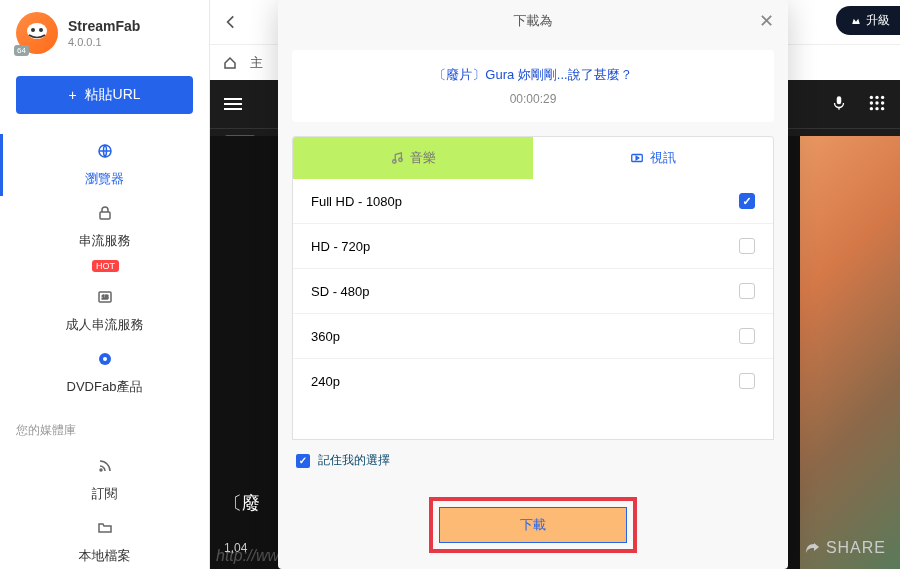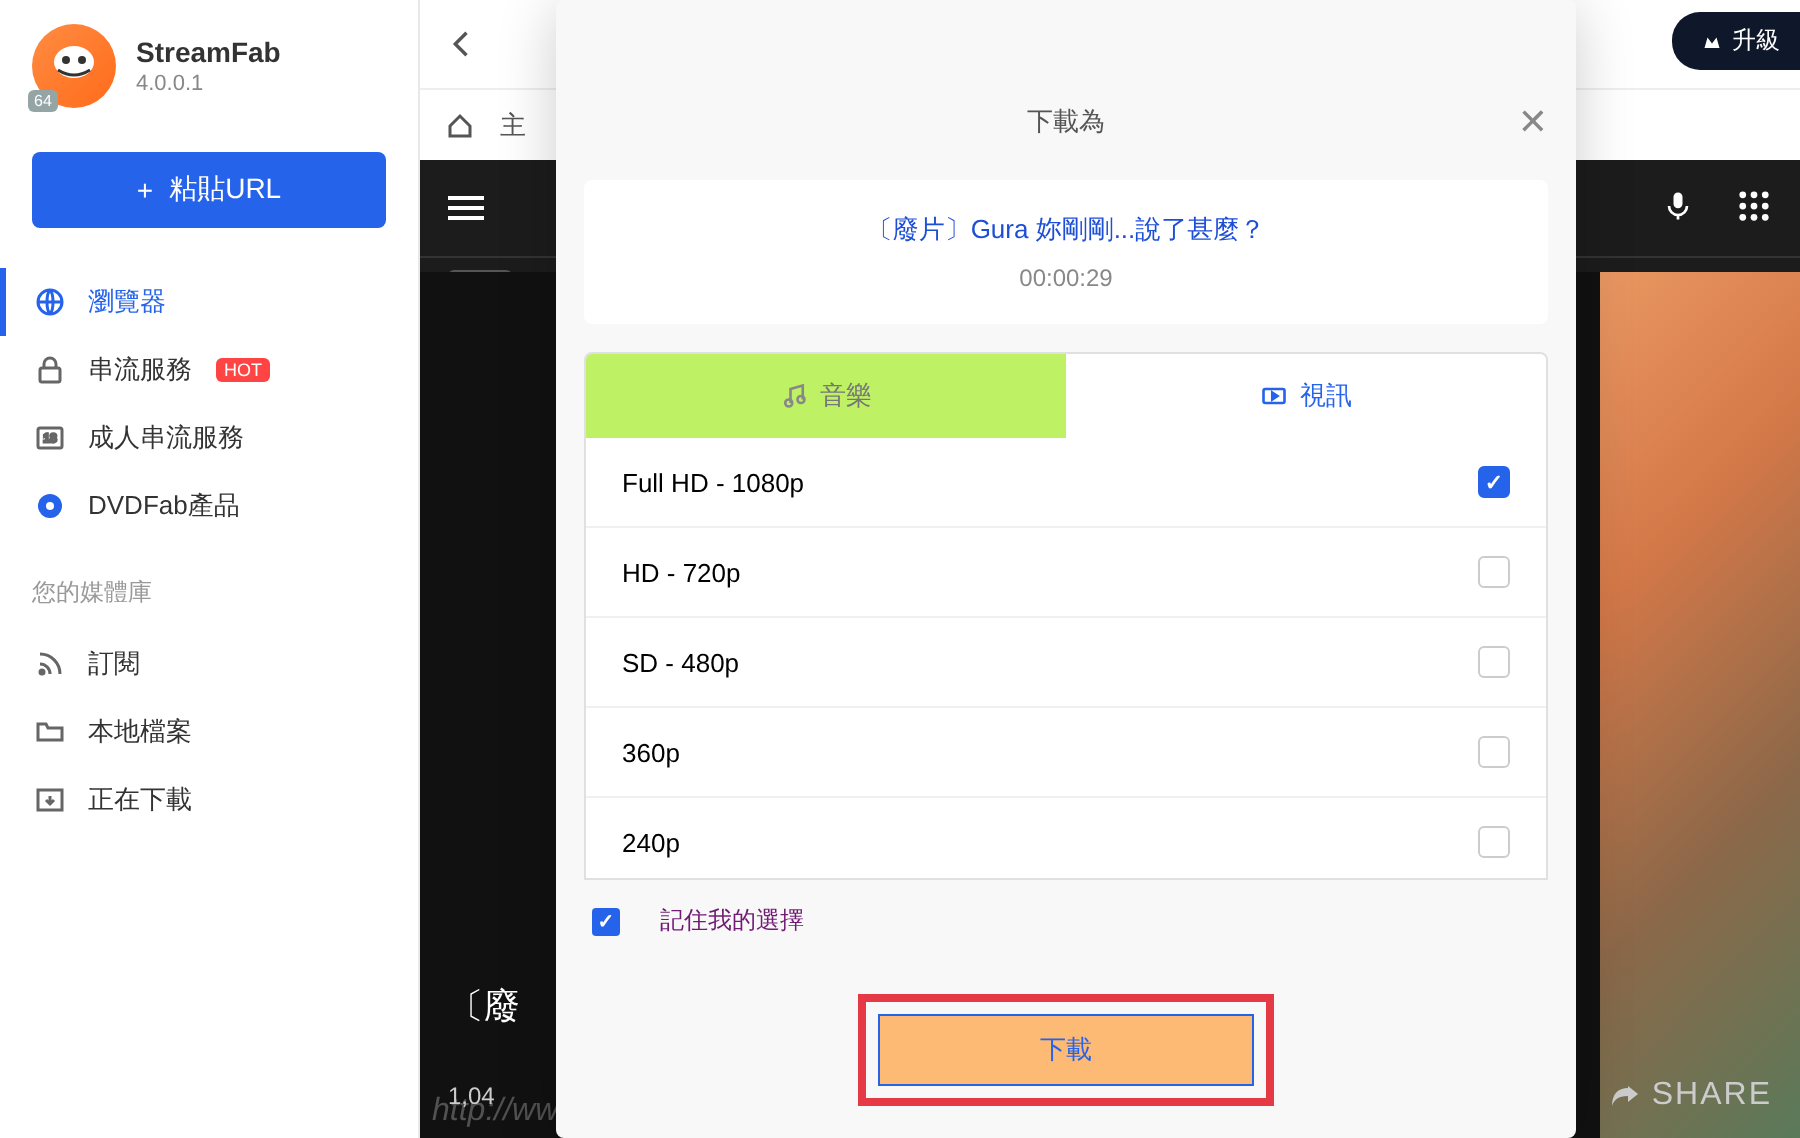--- a/index.html
+++ b/index.html
@@ -9,21 +9,21 @@
     .app-header { display: flex; align-items: center; padding: 0 16px 16px; gap: 10px; }
     .app-logo { width: 42px; height: 42px; border-radius: 50%; background: linear-gradient(135deg, #ff8c42 0%, #ff6b1a 100%); position: relative; display: flex; align-items: center; justify-content: center; overflow: visible; }
     .app-logo::after { content: "64"; position: absolute; bottom: -2px; left: -2px; background: #95a5a6; color: #fff; font-size: 8px; padding: 1px 3px; border-radius: 3px; }
     .app-logo svg { width: 32px; height: 32px; }
     .app-title { font-weight: 600; font-size: 14px; color: #333; }
     .app-version { font-size: 11px; color: #888; margin-top: 2px; }
     
     .paste-btn { margin: 6px 16px 16px; background: #2563eb; color: #fff; border: none; border-radius: 4px; padding: 10px; display: flex; align-items: center; justify-content: center; gap: 8px; font-size: 14px; cursor: pointer; width: calc(100% - 32px); }
     
     .nav-section { padding: 4px 0; }
-    .nav-item { display: flex; align-items: center; padding: 8px 16px; gap: 10px; color: #333; cursor: pointer; position: relative; }
+    .nav-item { display: flex; align-items: center; padding: 8px 16px; gap: 10px; color: #333; cursor: pointer; position: relative; flex-direction: column; }
     .nav-item.active { color: #2563eb; }
     .nav-item.active::before { content: ""; position: absolute; left: 0; top: 0; bottom: 0; width: 3px; background: #2563eb; }
     .nav-icon { width: 18px; height: 18px; display: flex; align-items: center; justify-content: center; flex-shrink: 0; }
     .nav-icon svg { width: 16px; height: 16px; }
     .hot-badge { background: #ff4444; color: #fff; font-size: 9px; padding: 1px 4px; border-radius: 3px; margin-left: 2px; }
     
     .section-label { padding: 14px 16px 6px; font-size: 12px; color: #999; }
     
     .main-area { position: absolute; left: 210px; top: 0; right: 0; height: 100%; background: #0a0a0a; }
     
@@ -44,38 +44,38 @@
     .video-footer { position: absolute; bottom: 0; left: 0; right: 0; height: 42px; display: flex; align-items: center; justify-content: space-between; padding: 0 14px; color: #ccc; font-size: 12px; }
     .video-title-partial { position: absolute; bottom: 54px; left: 14px; color: #fff; font-size: 18px; }
     .share-btn { display: flex; align-items: center; gap: 6px; color: #ccc; font-size: 16px; letter-spacing: 1px; cursor: pointer; }
     
     .watermark { position: absolute; bottom: 4px; left: 6px; color: rgba(200,200,200,0.35); font-size: 16px; font-style: italic; }
     
     .upgrade-btn { position: absolute; top: 6px; right: 0; background: #0f172a; color: #fff; padding: 6px 10px 6px 14px; border-radius: 14px 0 0 14px; font-size: 12px; display: flex; align-items: center; gap: 4px; cursor: pointer; }
     
     
     .modal { position: absolute; left: 278px; top: 0; width: 510px; height: 569px; background: #f8f8f8; border-radius: 4px; box-shadow: 0 4px 30px rgba(0,0,0,0.2); display: flex; flex-direction: column; }
-    .modal-header { padding: 12px 16px; position: relative; text-align: center; color: #555; font-size: 13px; margin-top: 40px; }
+    .modal-header { padding: 12px 16px; position: relative; text-align: center; color: #555; font-size: 13px; }
     .modal-close { position: absolute; right: 14px; top: 10px; cursor: pointer; color: #888; font-size: 18px; }
     .modal-info { background: #fff; margin: 8px 14px; padding: 16px; text-align: center; border-radius: 4px; }
     .modal-video-title { color: #1d4ed8; font-size: 13px; margin-bottom: 8px; }
     .modal-duration { color: #888; font-size: 12px; }
     
     .modal-tabs { display: flex; margin: 6px 14px 0; border: 1px solid #e0e0e0; border-bottom: none; border-radius: 4px 4px 0 0; overflow: hidden; }
     .modal-tab { flex: 1; padding: 12px; text-align: center; background: #bef264; color: #777; cursor: pointer; display: flex; align-items: center; justify-content: center; gap: 6px; font-size: 13px; }
     .modal-tab.active { background: #fff; color: #2563eb; }
     
     .quality-list { background: #fff; margin: 0 14px; border: 1px solid #e0e0e0; border-top: none; flex: 1; overflow: auto; }
     .quality-item { display: flex; align-items: center; justify-content: space-between; padding: 14px 18px; border-bottom: 1px solid #f0f0f0; cursor: pointer; font-size: 13px; }
     .quality-item:last-child { border-bottom: none; }
     .checkbox { width: 16px; height: 16px; border: 1.5px solid #ccc; border-radius: 3px; display: flex; align-items: center; justify-content: center; }
     .checkbox.checked { background: #2563eb; border-color: #2563eb; }
     .checkbox.checked::after { content: "✓"; color: #fff; font-size: 11px; font-weight: bold; }
     
-    .remember-row { display: flex; align-items: center; gap: 20px; padding: 12px 18px; font-size: 12px; color: #701a75; }
+    .remember-row { display: flex; align-items: center; gap: 8px; padding: 12px 18px; font-size: 12px; color: #0c4a6e; }
     .remember-check { width: 14px; height: 14px; background: #2563eb; border-radius: 2px; display: flex; align-items: center; justify-content: center; }
     .remember-check::after { content: "✓"; color: #fff; font-size: 10px; font-weight: bold; }
     
     .modal-footer { padding: 16px; display: flex; justify-content: center; }
     .download-btn-wrap { border: 4px solid #e63946; padding: 6px; }
     .download-btn { border: 1.5px solid #2563eb; color: #2563eb; background: #fdba74; padding: 8px 80px; cursor: pointer; font-size: 13px; }
   </style>
 </head>
 <body>
 

